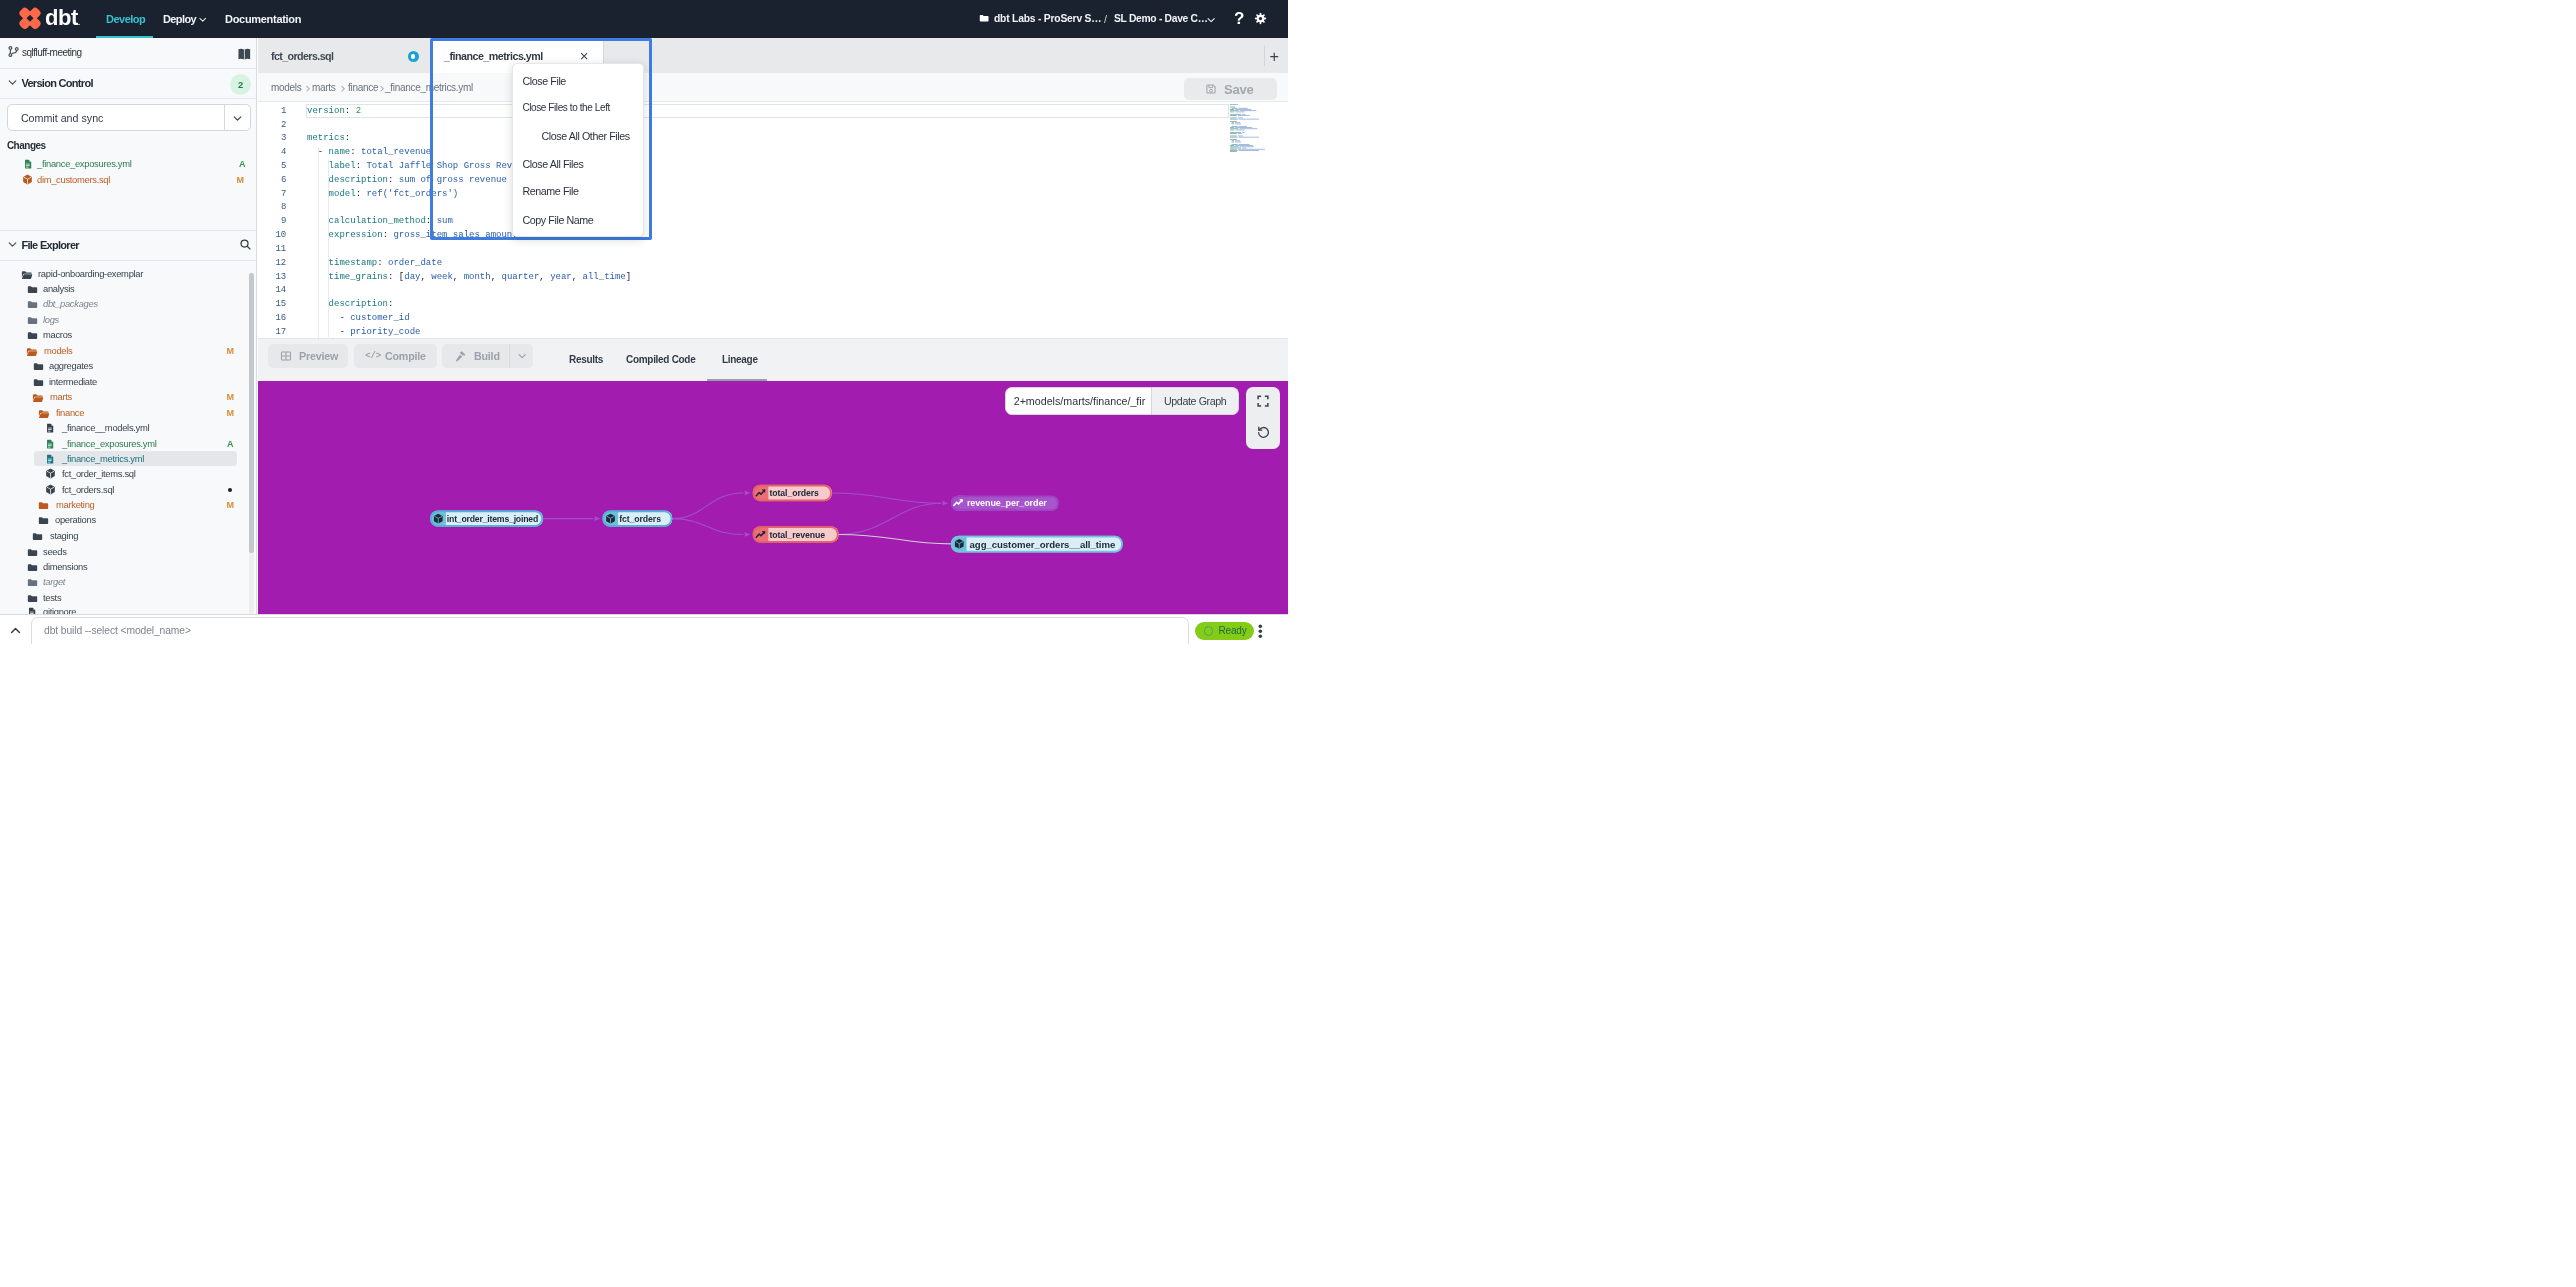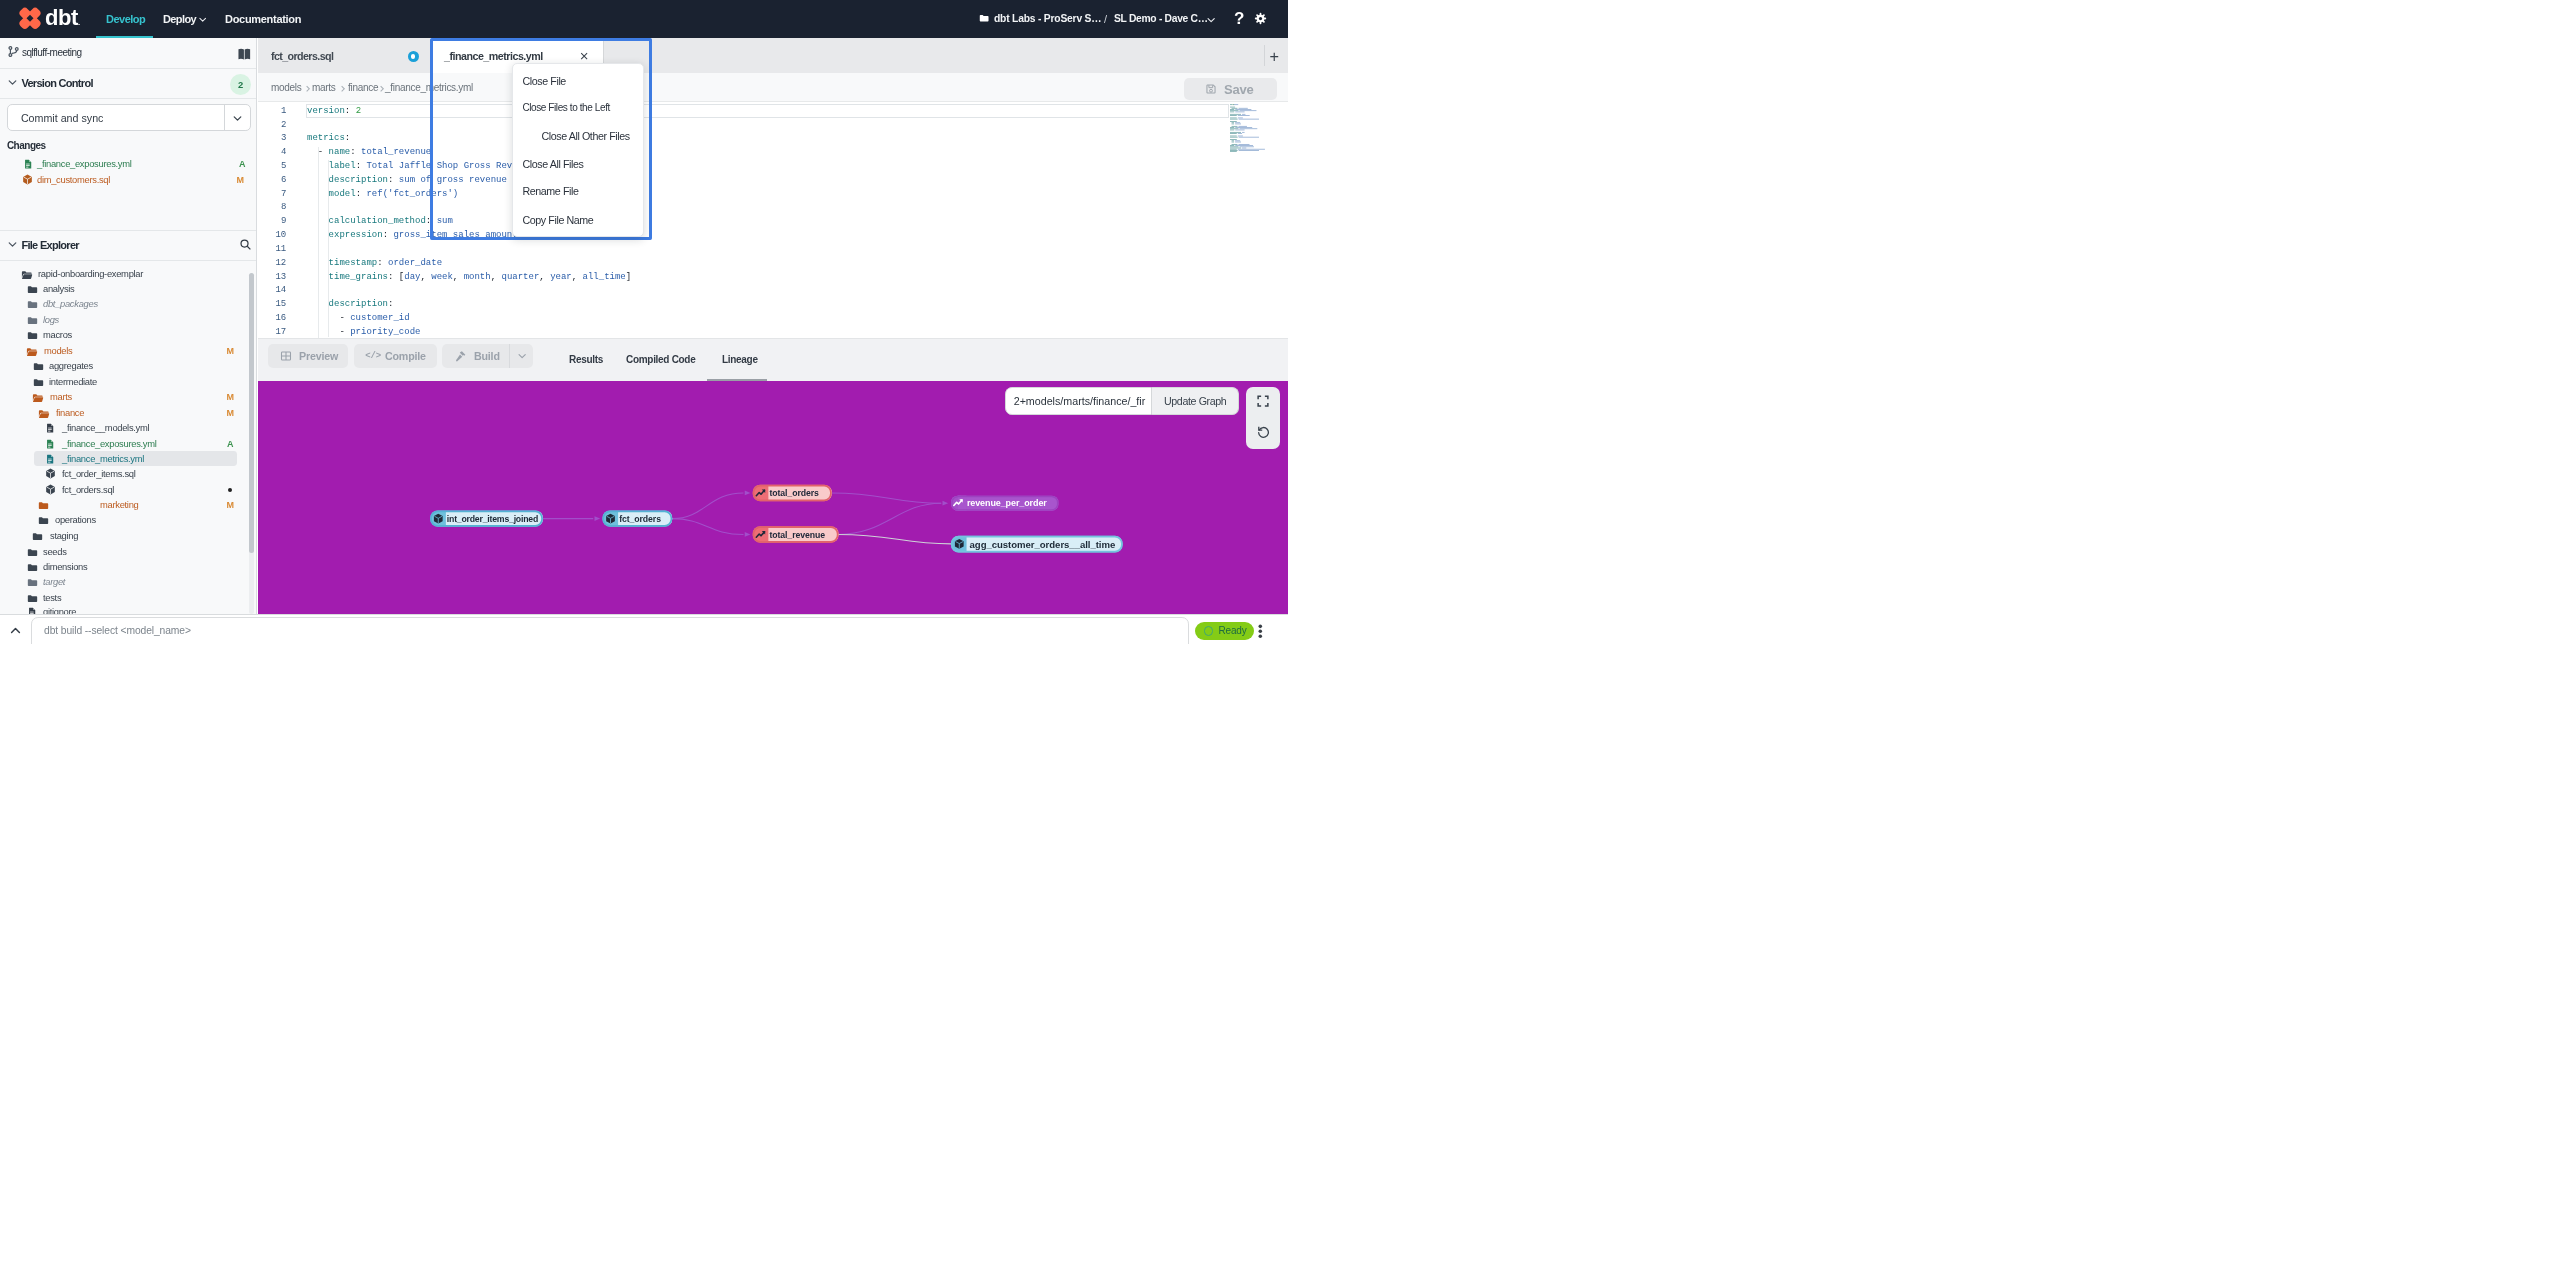--- a/index.html
+++ b/index.html
@@ -296,21 +296,21 @@
         <svg class="ic" style="left:45px;top:2.1px;color:#3b4550" width="11" height="11" viewBox="0 0 16 16">
           <use href="#i-cube" fill="currentColor"></use>
         </svg>
         <span style="left:62px;">fct_orders.sql</span>
         <div class="abs" style="left:228px;top:6px;width:3.9px;height:3.9px;border-radius:50%;background:#222;"></div>
       </div>
   <div class="tr" style="top:459px;">
         <svg class="ic" style="left:38px;top:2.6px;color:#bc5a1d" width="11" height="11" viewBox="0 0 16 16">
           <use href="#i-fold" fill="currentColor"></use>
         </svg>
-        <span class="org" style="left:56px;margin-left:44px;">marketing</span>
+        <span class="org" style="left:56px;">marketing</span>
         <b class="bdg mb">M</b>
       </div>
   <div class="tr" style="top:474px;">
         <svg class="ic" style="left:38px;top:2.6px;color:#3b4550" width="11" height="11" viewBox="0 0 16 16">
           <use href="#i-fold" fill="currentColor"></use>
         </svg>
         <span style="left:55px;">operations</span>
       </div>
   <div class="tr" style="top:490px;">
         <svg class="ic" style="left:32px;top:2.6px;color:#3b4550" width="11" height="11" viewBox="0 0 16 16">

